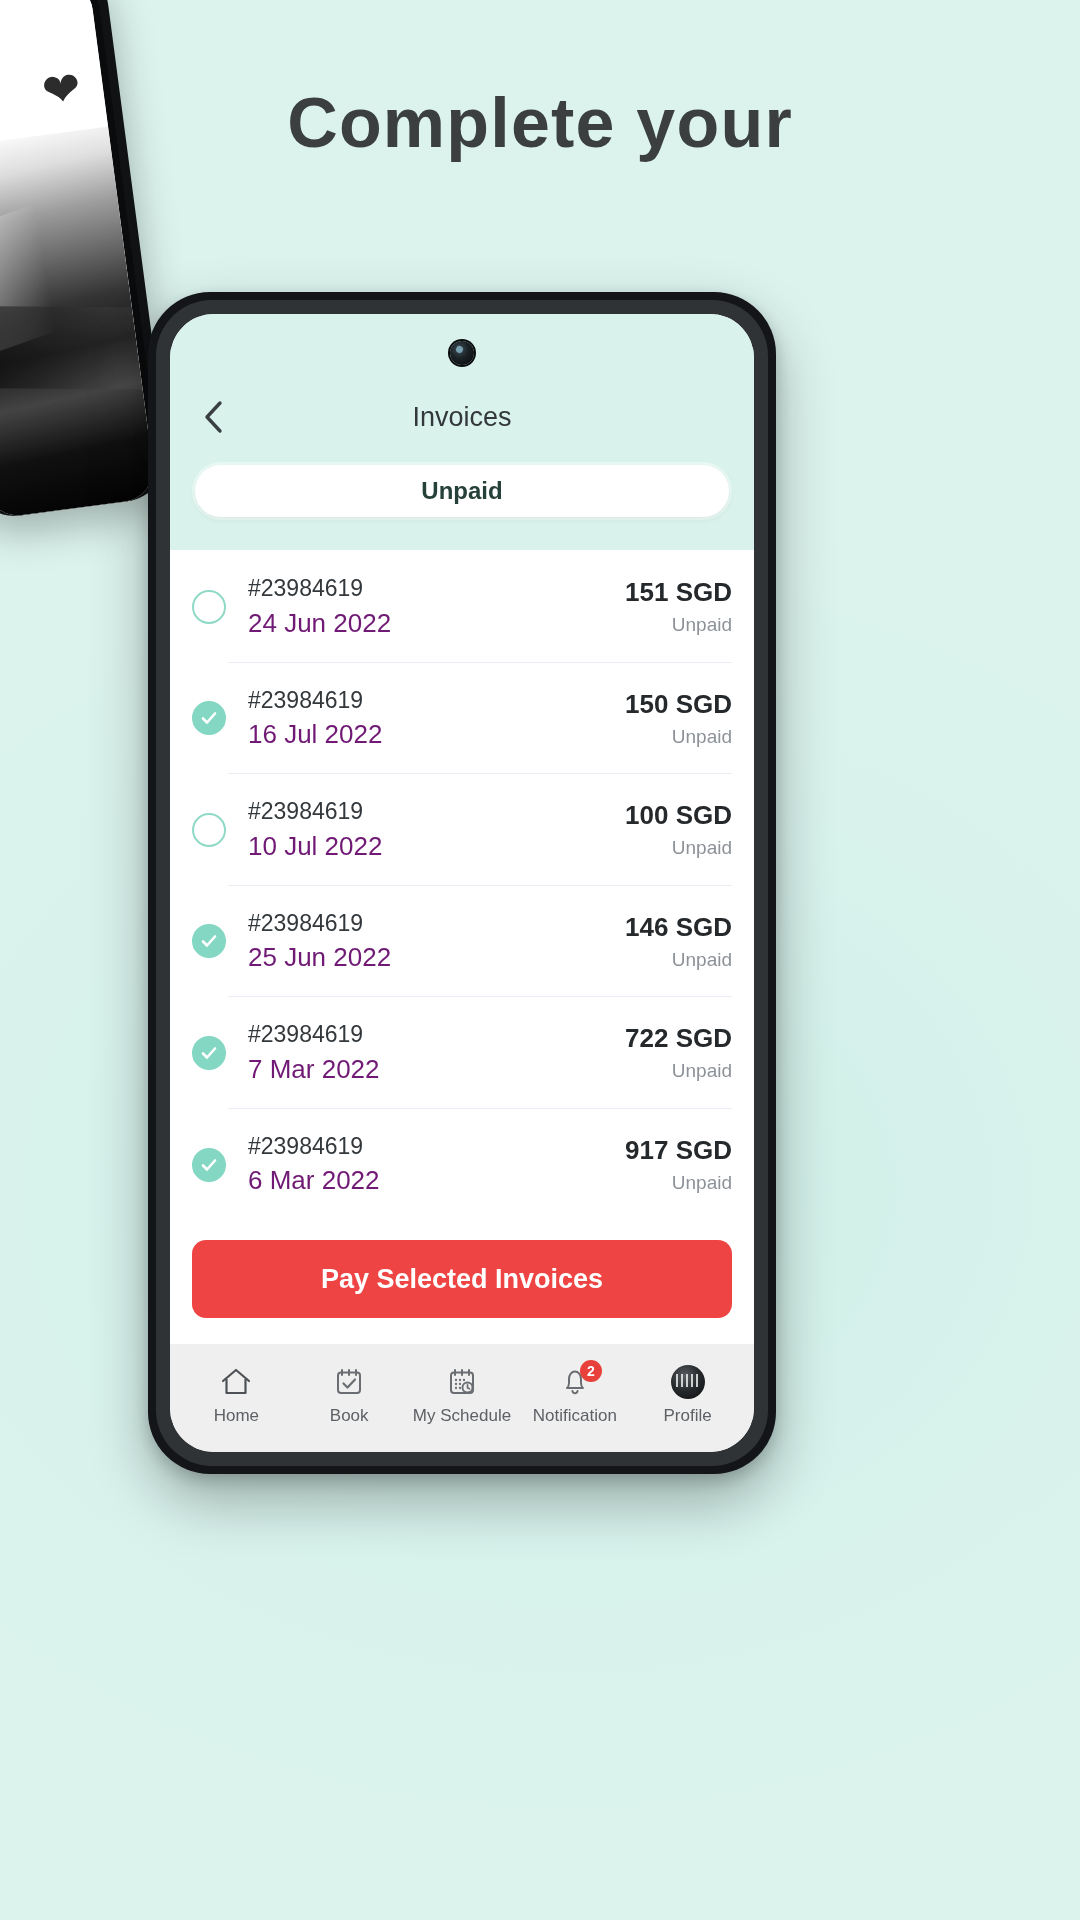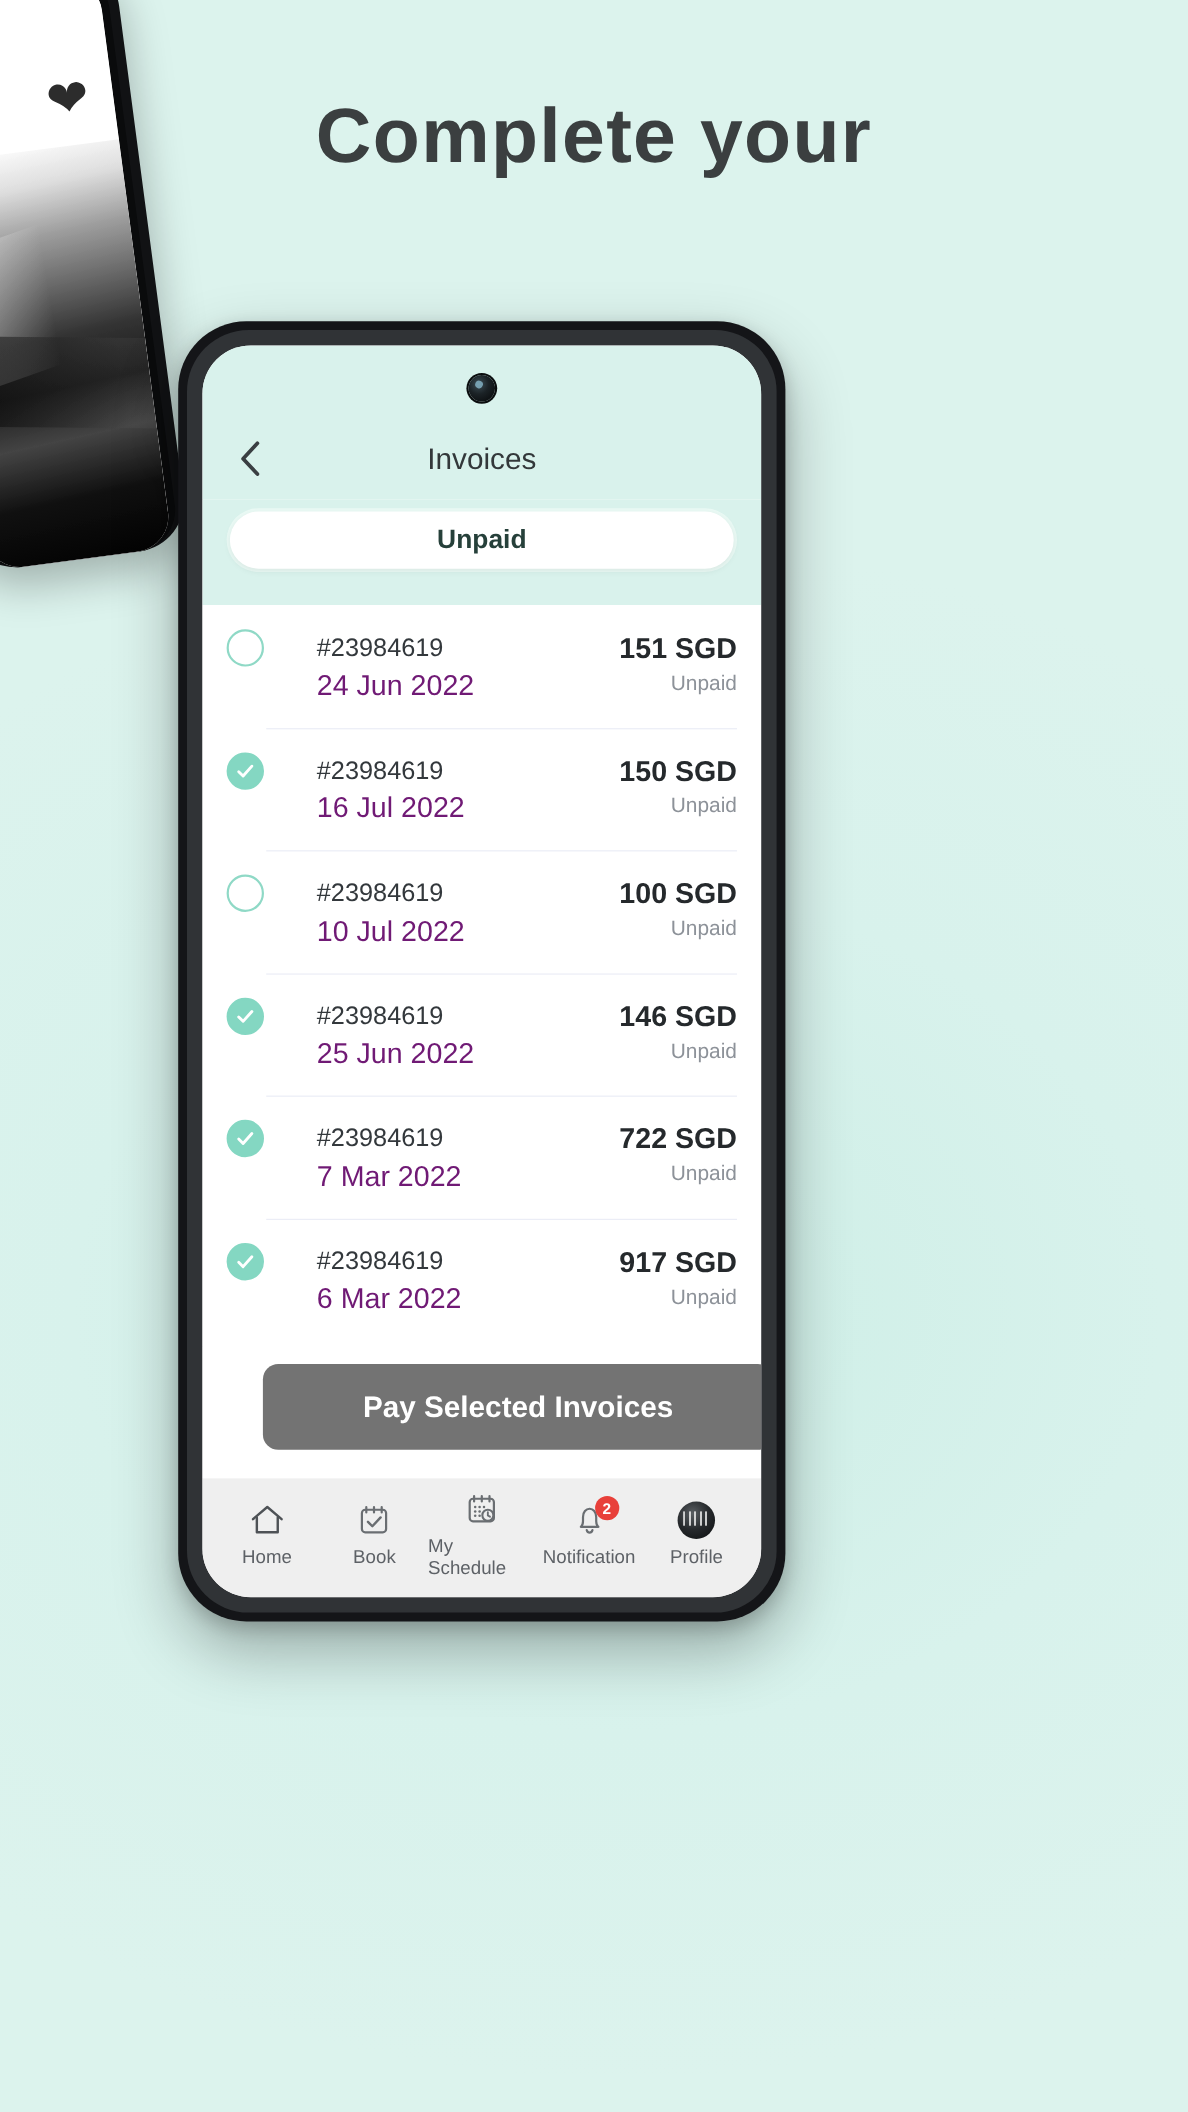--- a/index.html
+++ b/index.html
@@ -75,22 +75,22 @@
     font-size:70px;
     font-weight:700;
     letter-spacing:1.2px;
     line-height:1.58;
   }
   .headline span { display:block; }
 
   
   .phone {
     position:absolute;
-    left:162px; top:292px;
-    width:552px; height:1182px;
+    left:148px; top:292px;
+    width:628px; height:1182px;
   }
   .phone .outer {
     position:absolute; inset:0;
     background:#141518;
     border-radius:62px;
     box-shadow:0 26px 58px rgba(0,0,0,.30), 0 6px 16px rgba(0,0,0,.18);
   }
   .phone .inner-ring {
     position:absolute; left:8px; top:8px; right:8px; bottom:8px;
     background:#303336;
@@ -165,24 +165,23 @@
     box-shadow:0 2px 7px rgba(0,0,0,.08);
   }
 
   
   .list {
     flex:1 1 auto; background:#ffffff;
     padding:0 22px;
     overflow:hidden;
   }
   .inv-row {
-    display:flex; align-items:flex-start;
+    display:flex; align-items:center;
     padding:22px 0 20px 0;
     position:relative;
-    gap:26px;
   }
   .inv-row + .inv-row::before{
     content:""; position:absolute; left:36px; right:0; top:0;
     height:1px; background:#e9ecf5;
   }
   .chk {
     width:34px; height:34px; border-radius:50%;
     flex:0 0 auto; margin-right:22px;
     display:flex; align-items:center; justify-content:center;
     cursor:pointer;
@@ -202,26 +201,25 @@
     font-size:26px; color:#25292c; font-weight:700; line-height:1.38;
   }
   .inv-status {
     font-size:19px; color:#8d9299; line-height:1.45;
   }
 
   
   .pay-wrap { background:#ffffff; padding:16px 22px 26px 22px; flex:0 0 auto; }
   .pay-btn {
     width:100%; height:78px;
-    background:#737373; color:#ffffff;
+    background:#ef4444; color:#ffffff;
     border:none; border-radius:14px;
     font-size:27px; font-weight:700;
     font-family:"Liberation Sans", sans-serif;
     cursor:pointer;
-    margin-left:33px;
   }
 
   
   .bottom-nav {
     flex:0 0 auto;
     background:#efefef;
     height:108px;
     display:flex; align-items:center;
     padding:4px 10px 10px 10px;
   }

